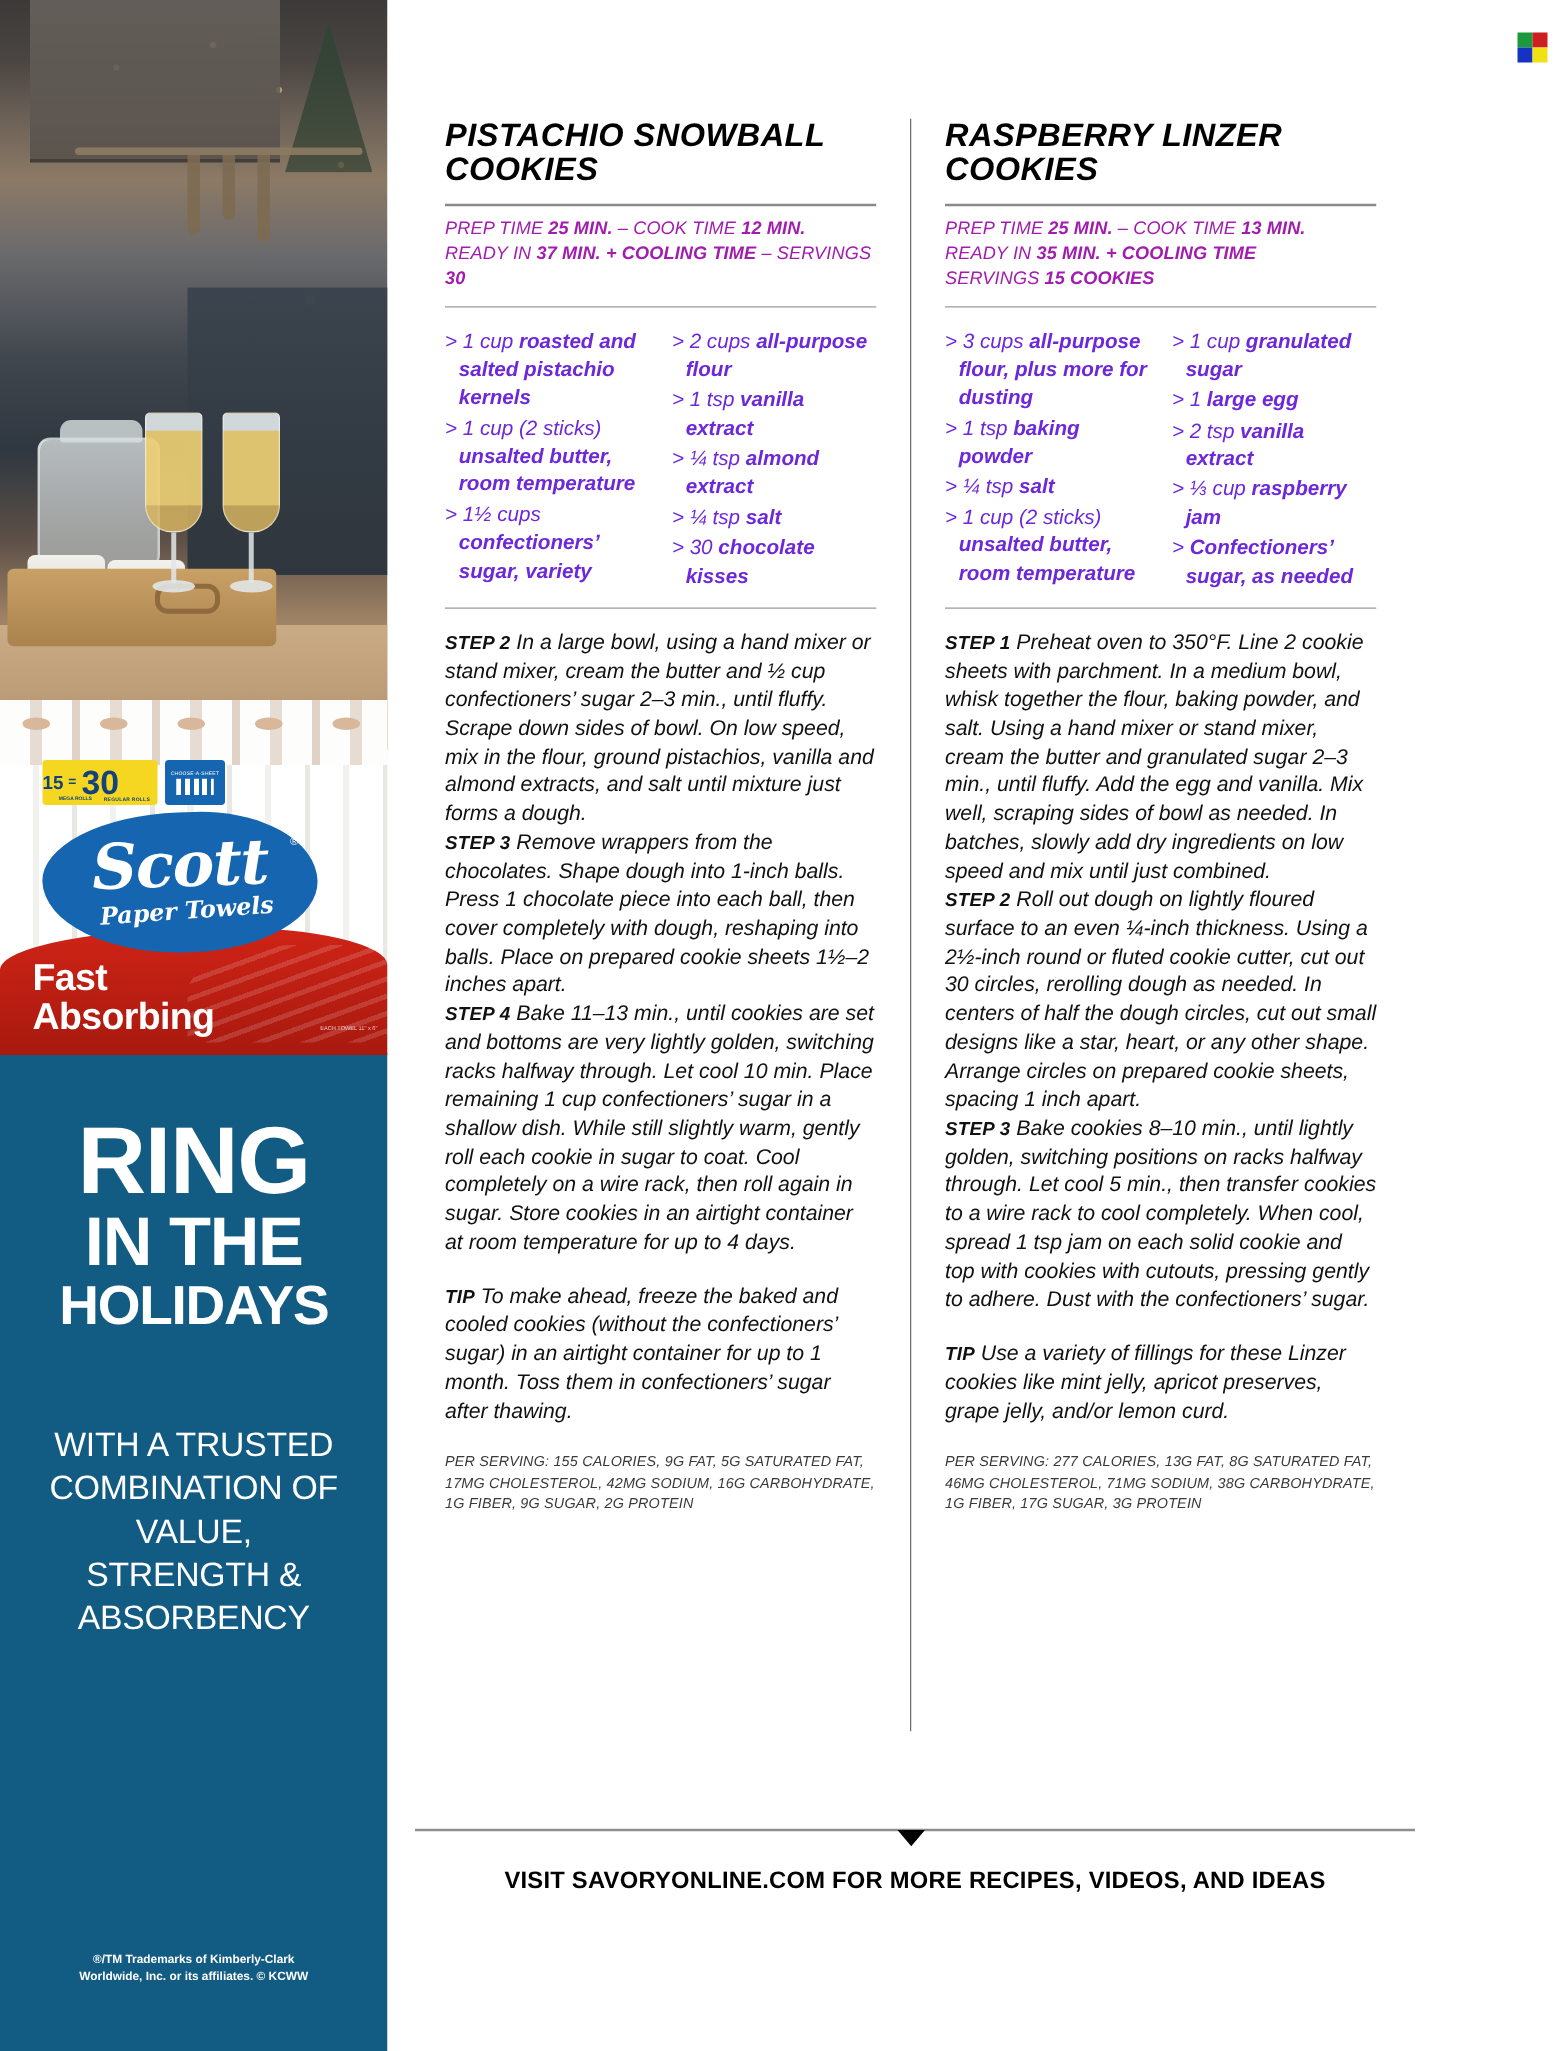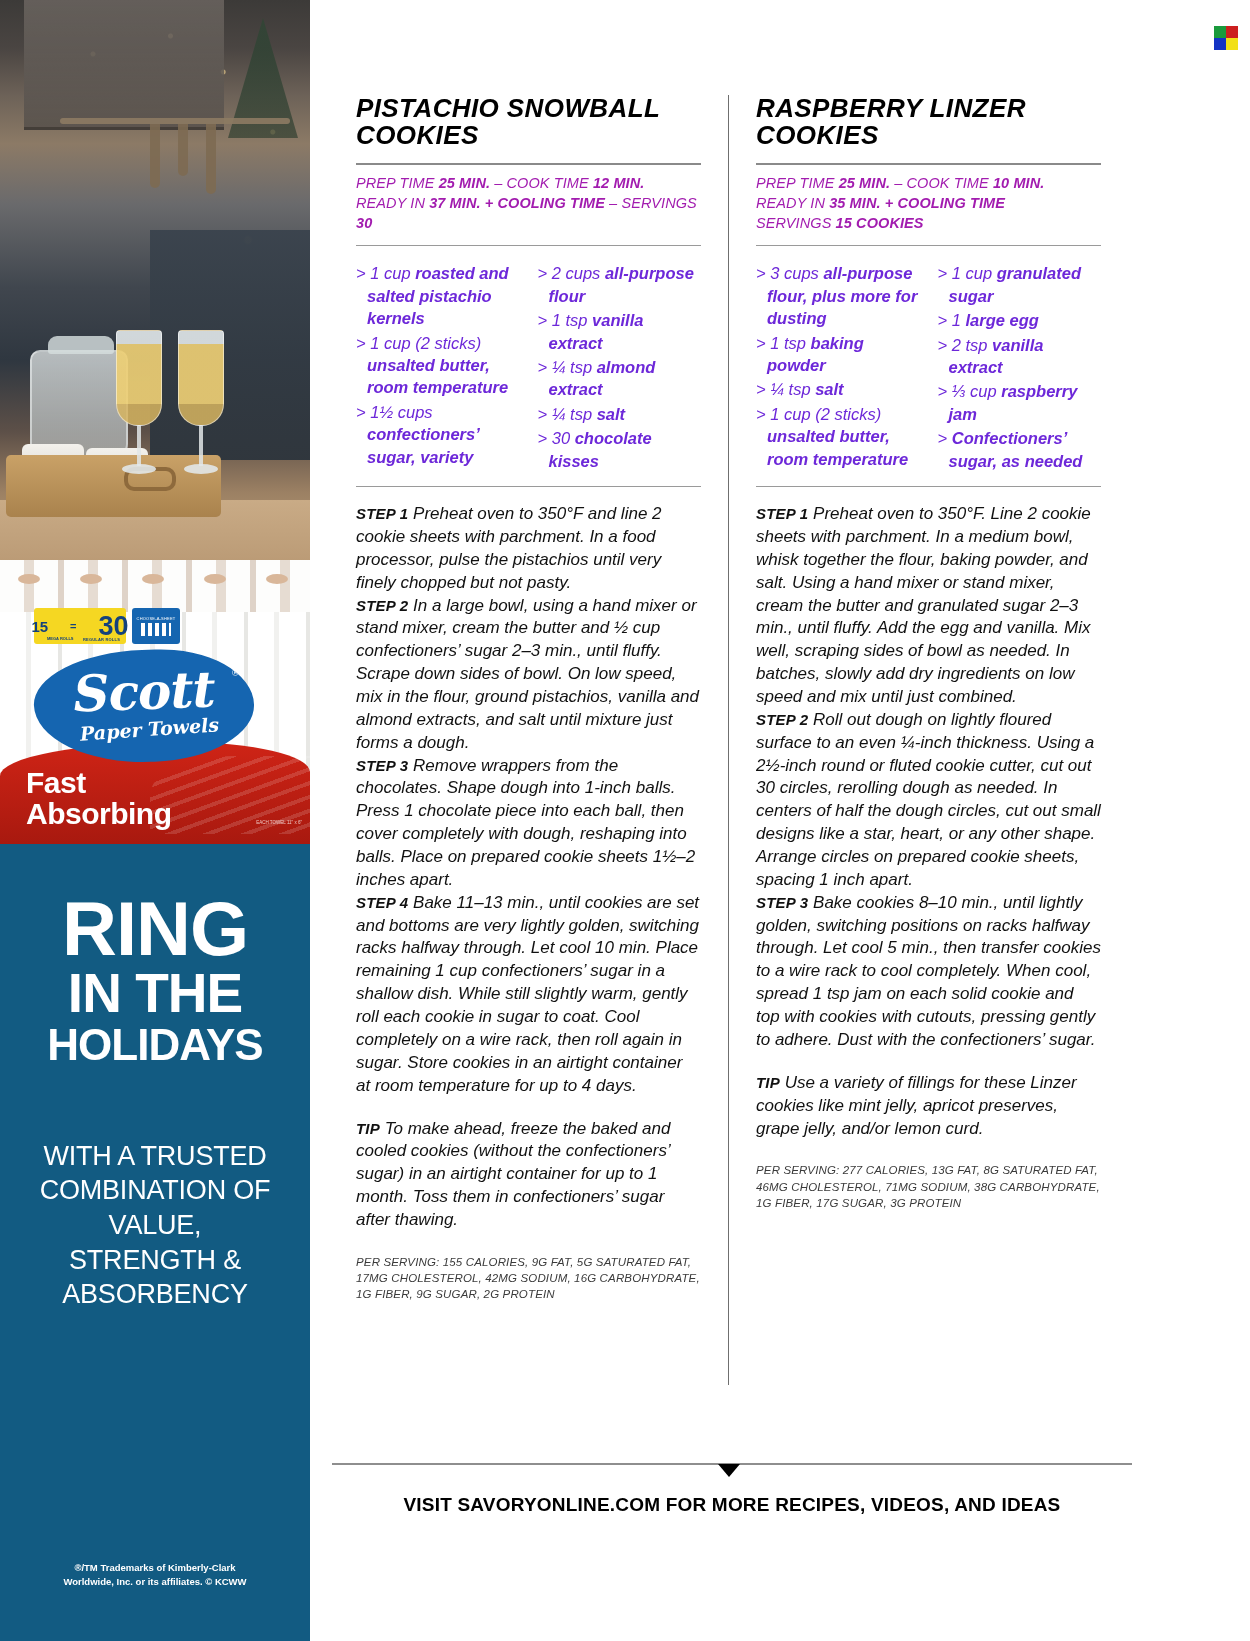--- a/index.html
+++ b/index.html
@@ -119,21 +119,21 @@
     background: repeating-linear-gradient(90deg,
       #fdfdfc 0 24px, #e6dcd2 24px 34px, #fdfdfc 34px 58px, #dfd3c8 58px 64px);
   }
   .product .core {
     position: absolute; top: 14px; width: 22px; height: 10px;
     background: #d9b79a; border-radius: 50%;
   }
   .badge-yellow {
     position: absolute; left: 34px; top: 608px; width: 92px; height: 36px;
     background: #f5d722; border-radius: 3px;
-    display: flex; align-items: center; justify-content: center; gap: 22px;
+    display: flex; align-items: center; gap: 4px;
     color: #14427c; font-weight: bold; z-index: 6;
   }
   .badge-yellow .n15 { font-size: 15px; line-height: 1; }
   .badge-yellow .eq { font-size: 11px; }
   .badge-yellow .n30 { font-size: 27px; line-height: 1; }
   .badge-yellow .sub {
     position: absolute; bottom: 2px; right: 6px; font-size: 4px; letter-spacing: .2px;
   }
   .badge-yellow .sub2 {
     position: absolute; bottom: 3px; left: 13px; font-size: 4px;
@@ -393,21 +393,20 @@
             <div class="ing"><span>&gt; 1 tsp </span><b>vanilla extract</b></div>
             <div class="ing"><span>&gt; ¼ tsp </span><b>almond extract</b></div>
             <div class="ing"><span>&gt; ¼ tsp </span><b>salt</b></div>
             <div class="ing"><span>&gt; 30 </span><b>chocolate kisses</b></div>
           </div>
         </div>
 
         <div class="hr-thin"></div>
 
         <div class="steps">
-          <p><span class="lbl">STEP 1</span><span> Preheat oven to 350°F and line 2 cookie sheets with parchment. In a food processor, pulse the pistachios until very finely chopped but not pasty.</span></p>
           <p><span class="lbl">STEP 2</span><span> In a large bowl, using a hand mixer or stand mixer, cream the butter and ½ cup confectioners’ sugar 2–3 min., until fluffy. Scrape down sides of bowl. On low speed, mix in the flour, ground pistachios, vanilla and almond extracts, and salt until mixture just forms a dough.</span></p>
           <p><span class="lbl">STEP 3</span><span> Remove wrappers from the chocolates. Shape dough into 1-inch balls. Press 1 chocolate piece into each ball, then cover completely with dough, reshaping into balls. Place on prepared cookie sheets 1½–2 inches apart.</span></p>
           <p><span class="lbl">STEP 4</span><span> Bake 11–13 min., until cookies are set and bottoms are very lightly golden, switching racks halfway through. Let cool 10 min. Place remaining 1 cup confectioners’ sugar in a shallow dish. While still slightly warm, gently roll each cookie in sugar to coat. Cool completely on a wire rack, then roll again in sugar. Store cookies in an airtight container at room temperature for up to 4 days.</span></p>
         </div>
 
         <div class="tip">
           <span class="lbl">TIP</span><span> To make ahead, freeze the baked and cooled cookies (without the confectioners’ sugar) in an airtight container for up to 1 month. Toss them in confectioners’ sugar after thawing.</span>
         </div>
 
         <div class="nutri">PER SERVING: 155 CALORIES, 9G FAT, 5G SATURATED FAT, 17MG CHOLESTEROL, 42MG SODIUM, 16G CARBOHYDRATE, 1G FIBER, 9G SUGAR, 2G PROTEIN</div>
@@ -415,21 +414,21 @@
 
       <div class="col-gap">
         <div class="vrule"></div>
       </div>
 
       <div class="recipe">
         <div class="r-title">RASPBERRY LINZER COOKIES</div>
         <div class="hr-thick"></div>
         <div class="meta">
           <div>
-            <span>PREP TIME </span><b>25 MIN.</b><span> – COOK TIME </span><b>10 MIN.</b>
+            <span>PREP TIME </span><b>25 MIN.</b><span> – COOK TIME </span><b>13 MIN.</b>
           </div>
           <div>
             <span>READY IN </span><b>35 MIN. + COOLING TIME</b>
           </div>
           <div>
             <span>SERVINGS </span><b>15 COOKIES</b>
           </div>
         </div>
         <div class="hr-thin"></div>
 

